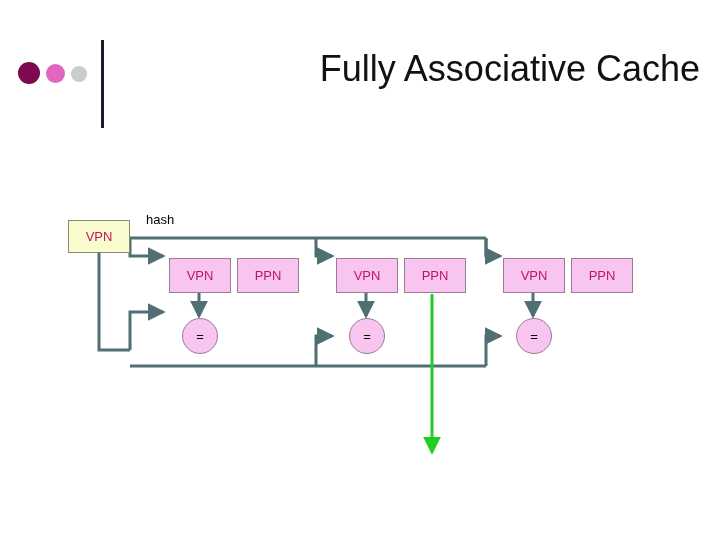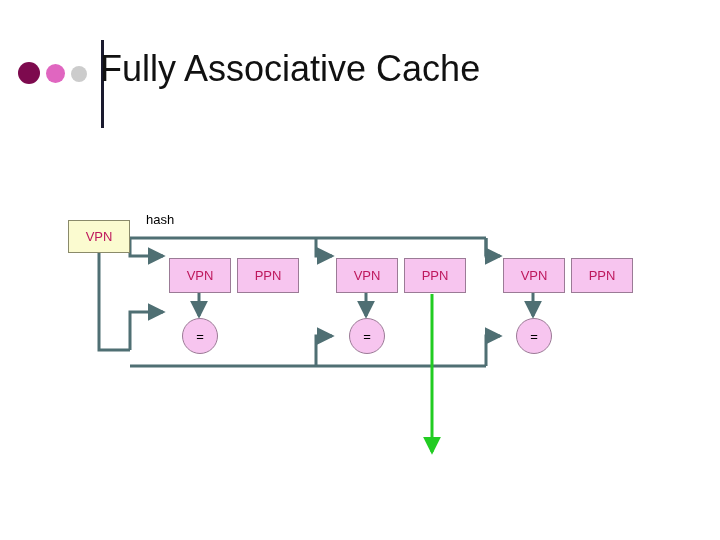--- a/index.html
+++ b/index.html
@@ -1,17 +1,17 @@
 <!DOCTYPE html>
 <html><head>
 <meta charset="utf-8">
 <style>
   html,body{margin:0;padding:0;}
   body{width:720px;height:540px;background:#ffffff;font-family:"Liberation Sans",sans-serif;overflow:hidden;}
-  #stage{position:relative;width:720px;height:540px;}
+  #stage{position:relative;width:720px;height:540px;text-align:right;}
 
   
   .bullet{position:absolute;border-radius:50%;}
   .hdr-rule{position:absolute;background:#1a1a2e;}
 
   .slide-title{
     position:absolute;
     left:100px;top:48px;width:600px;
     font-size:36px;color:#111;
     font-family:"Liberation Sans",sans-serif;

